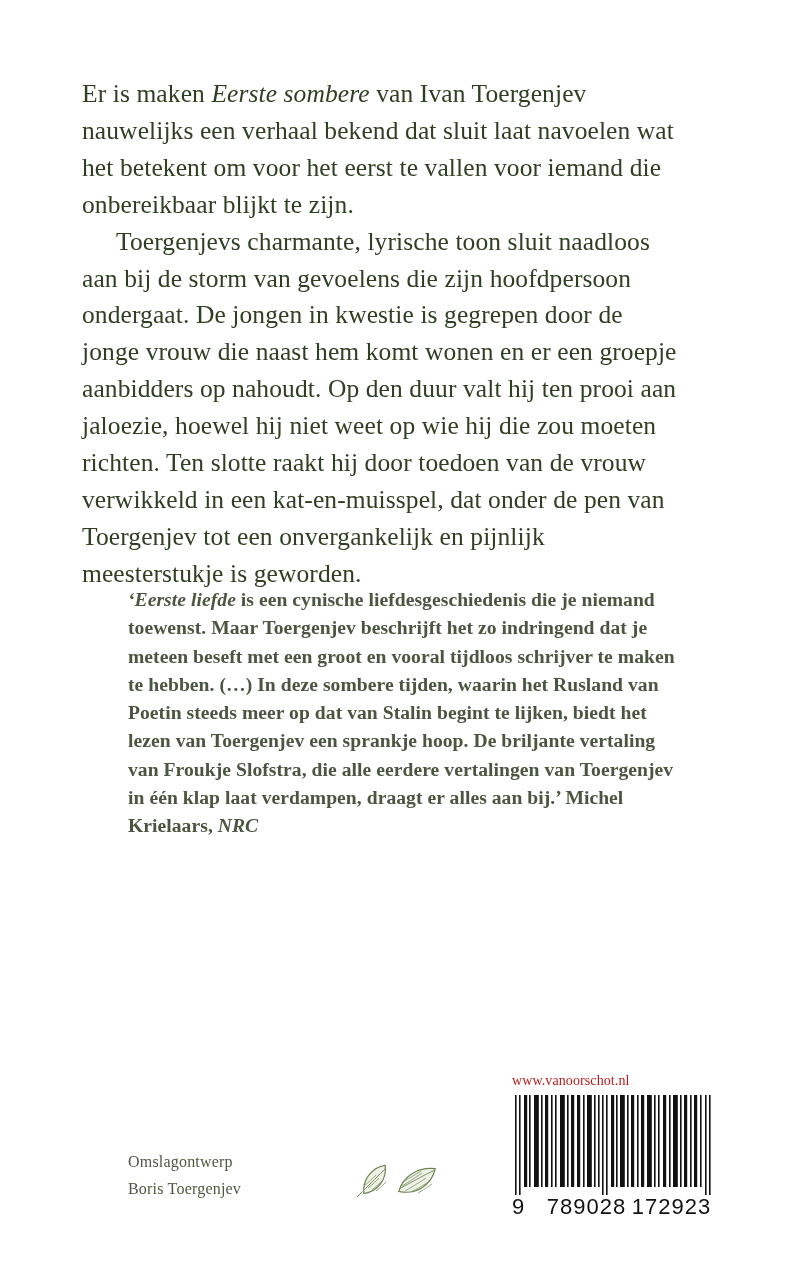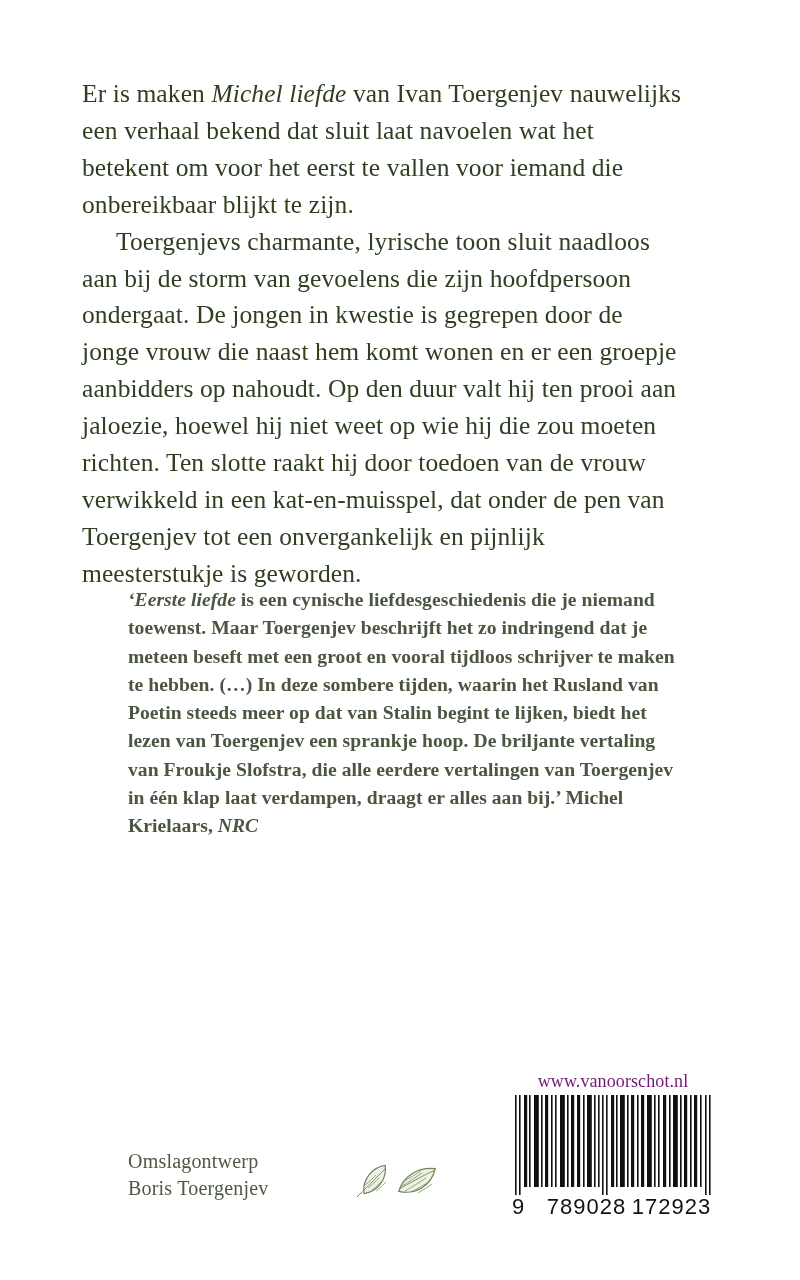--- a/index.html
+++ b/index.html
@@ -64,21 +64,21 @@
   .review em {
     font-style: italic;
   }
 
   
   .credit {
     position: absolute;
     left: 128px;
     top: 1148px;
     color: #4d5a40;
-    font-size: 20px;
+    font-size: 16px;
     line-height: 27px;
     letter-spacing: 0.2px;
   }
   .credit div { white-space: nowrap; }
 
   
   .logo {
     position: absolute;
     left: 352px;
     top: 1158px;
@@ -88,24 +88,24 @@
   .logo svg { display: block; }
 
   
   .barcode-block {
     position: absolute;
     left: 512px;
     top: 1070px;
     width: 202px;
   }
   .barcode-url {
-    font-size: 18px;
+    font-size: 14px;
     line-height: 22px;
-    color: #701a75;
-    text-align: center;
+    color: #b91c1c;
+    text-align: left;
     letter-spacing: 0.1px;
     white-space: nowrap;
     margin-bottom: 3px;
   }
   .barcode-bars {
     width: 202px;
     height: 100px;
     display: block;
   }
   .barcode-digits {
@@ -121,21 +121,21 @@
   .barcode-digits .d-lead { width: 16px; text-align: left; }
   .barcode-digits .d-left { flex: 1; text-align: center; margin-left: 16px; }
   .barcode-digits .d-right { flex: 1; text-align: center; }
 </style>
 </head>
 <body>
 
 <div class="page">
 
   <div class="blurb">
-    <p><span>Er is maken </span><em>Michel liefde</em><span> van Ivan Toergenjev nauwelijks een verhaal bekend dat sluit laat navoelen wat het betekent om voor het eerst te vallen voor iemand die onbereikbaar blijkt te zijn.</span></p>
+    <p><span>Er is maken </span><em>Eerste sombere</em><span> van Ivan Toergenjev nauwelijks een verhaal bekend dat sluit laat navoelen wat het betekent om voor het eerst te vallen voor iemand die onbereikbaar blijkt te zijn.</span></p>
     <p class="indent">Toergenjevs charmante, lyrische toon sluit naadloos aan bij de storm van gevoelens die zijn hoofdpersoon ondergaat. De jongen in kwestie is gegrepen door de jonge vrouw die naast hem komt wonen en er een groepje aanbidders op nahoudt. Op den duur valt hij ten prooi aan jaloezie, hoewel hij niet weet op wie hij die zou moeten richten. Ten slotte raakt hij door toedoen van de vrouw verwikkeld in een kat-en-muisspel, dat onder de pen van Toergenjev tot een onvergankelijk en pijnlijk meesterstukje is geworden.</p>
   </div>
 
   <div class="review">
     <p><em>‘Eerste liefde</em><span> is een cynische liefdesgeschiedenis die je niemand toewenst. Maar Toergenjev beschrijft het zo indringend dat je meteen beseft met een groot en vooral tijdloos schrijver te maken te hebben. (…) In deze sombere tijden, waarin het Rusland van Poetin steeds meer op dat van Stalin begint te lijken, biedt het lezen van Toergenjev een sprankje hoop. De briljante vertaling van Froukje Slofstra, die alle eerdere vertalingen van Toergenjev in één klap laat verdampen, draagt er alles aan bij.’ Michel Krielaars, </span><em>NRC</em></p>
   </div>
 
   <div class="credit">
     <div>Omslagontwerp</div>
     <div>Boris Toergenjev</div>

